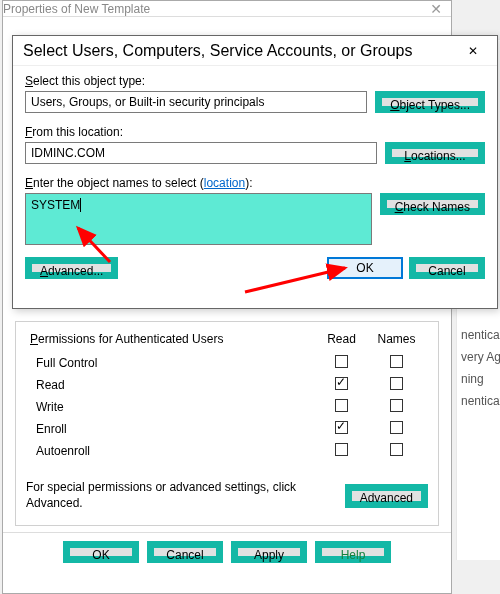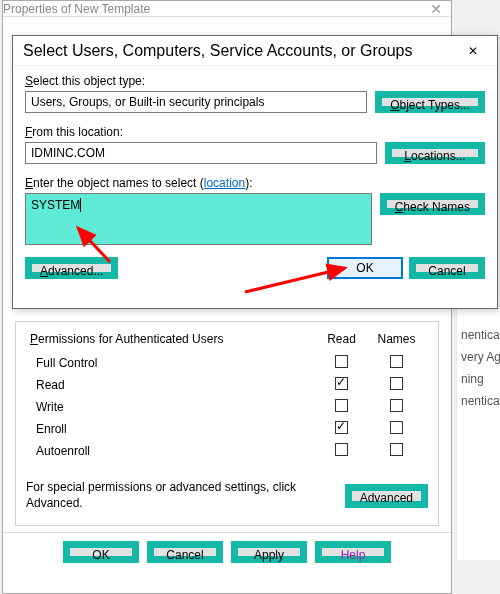--- a/index.html
+++ b/index.html
@@ -222,21 +222,21 @@
     .front-footer .spacer {
       flex: 1;
     }
     .ok-btn {
       border: 2px solid #0078d7;
       background: #e5f1fb;
       min-width: 76px;
       height: 22px;
     }
     .win-btn.disabled {
-      color: #a21caf;
+      color: #15803d;
     }
     .underline-first::first-letter {
       text-decoration: underline;
     }
 
     
     .arrow-svg {
       position: absolute;
       pointer-events: none;
     }

